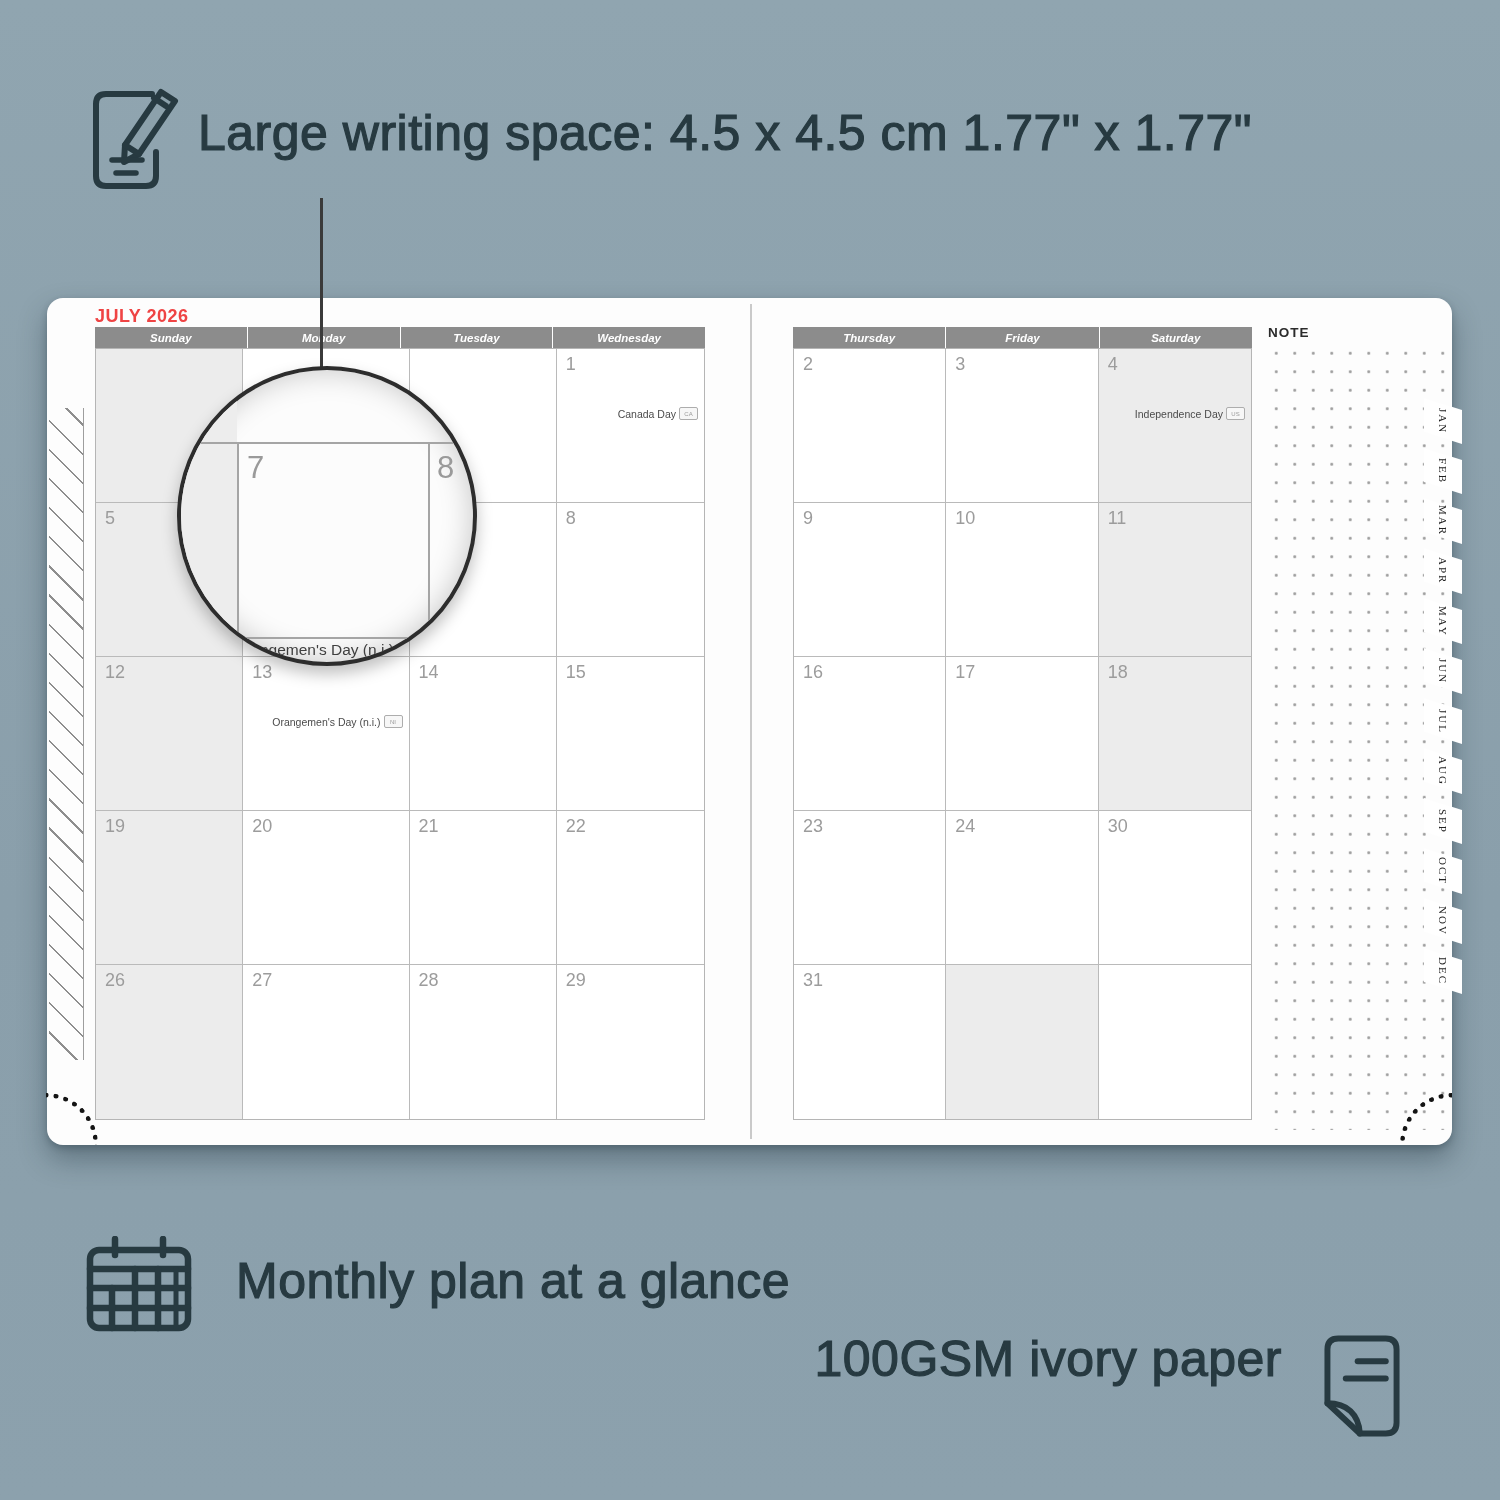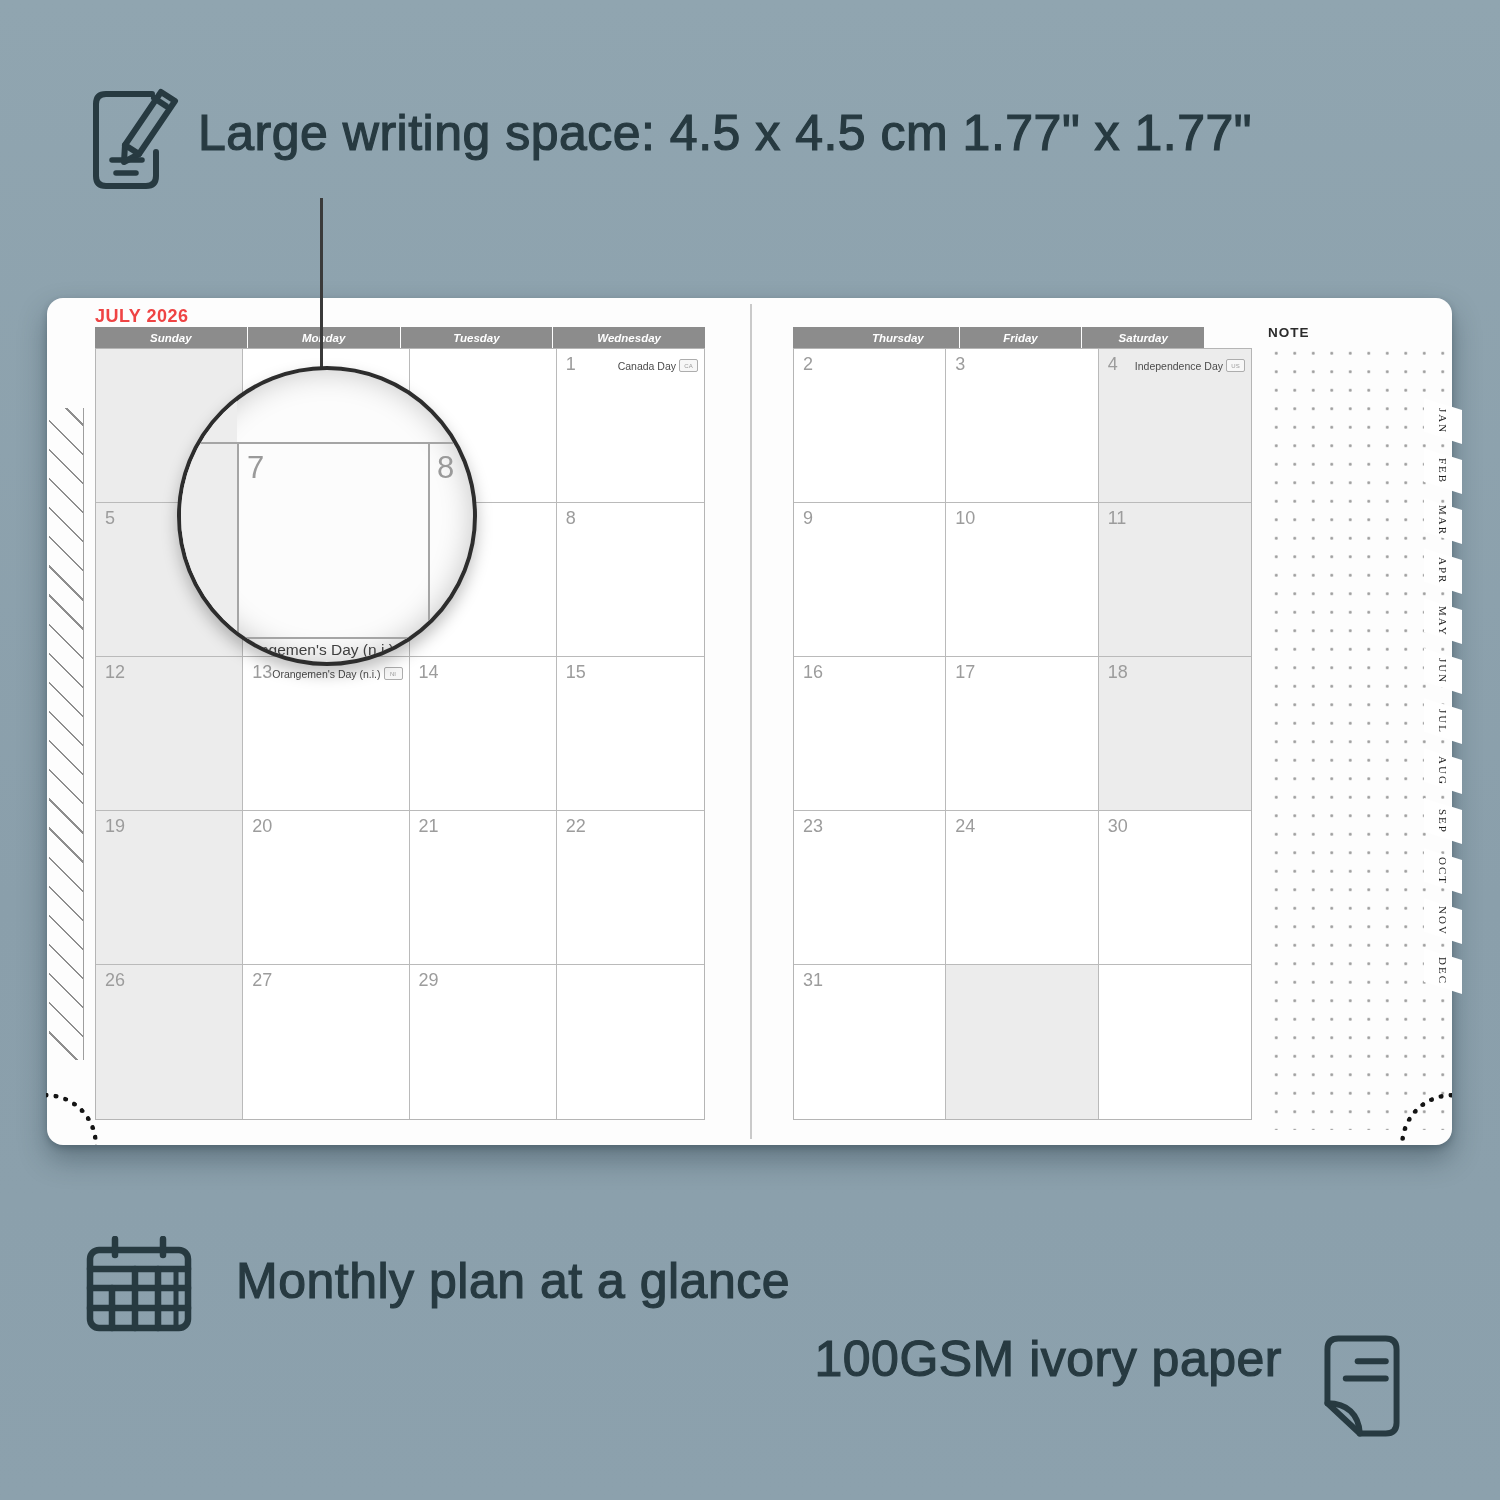--- a/index.html
+++ b/index.html
@@ -30,40 +30,40 @@
   }
   #spine{position:absolute;left:703px;top:6px;width:2px;height:835px;background:#CACACA;}
   #hatch{
     position:absolute;left:2px;top:110px;width:34px;height:652px;
     background:repeating-linear-gradient(45deg,transparent 0 19px,#8E8E8E 19px 20.6px);
     border-right:1px solid #9E9E9E;
   }
   #month-title{position:absolute;left:48px;top:8px;font-size:18px;font-weight:bold;color:#ef4444;letter-spacing:.5px;}
   .hdr{position:absolute;top:29px;height:21px;display:flex;background:#8C8C8C;}
   #hdr-left{left:48px;width:610px;}
-  #hdr-right{left:746px;width:367px;padding-left:44px;}
+  #hdr-right{left:746px;width:459px;}
   .hseg{
     flex:1;display:flex;align-items:center;justify-content:center;
     color:#FFFFFF;font-size:11.5px;font-weight:bold;border-left:1px solid #FFFFFF;font-style:italic;
   }
   .hseg:first-child{border-left:none;}
   .grid{position:absolute;top:50px;display:grid;grid-auto-rows:154px;border:1px solid #B5B5B5;box-sizing:border-box;background:#FFFFFF;}
   #grid-left{left:48px;width:610px;grid-template-columns:repeat(4,1fr);}
   #grid-right{left:746px;width:459px;grid-template-columns:repeat(3,1fr);}
   .cell{
     box-sizing:border-box;border-right:1px solid #BABABA;border-bottom:1px solid #BABABA;
     padding:6px 6px 0 9px;display:flex;align-items:flex-start;background:#FFFFFF;
   }
   .cell.shaded{background:#ECECEC;}
   #grid-left .cell:nth-child(4n){border-right:none;}
   #grid-left .cell:nth-child(n+17){border-bottom:none;}
   #grid-right .cell:nth-child(3n){border-right:none;}
   #grid-right .cell:nth-child(n+13){border-bottom:none;}
   .dnum{font-size:18px;color:#9C9C9C;line-height:1.1;}
-  .holiday{margin-left:auto;display:flex;align-items:center;gap:3px;font-size:10.5px;color:#4B4B4B;padding-top:4px;white-space:nowrap;}
+  .holiday{margin-left:auto;display:flex;align-items:center;gap:3px;font-size:10.5px;color:#4B4B4B;padding-top:4px;white-space:nowrap;margin-top:48px;}
   .flagbadge{
     width:17px;height:11px;border:1px solid #ADADAD;border-radius:2px;background:#F7F7F7;
     font-size:6px;color:#9A9A9A;display:flex;align-items:center;justify-content:center;flex:none;
   }
   
   #note-label{position:absolute;left:1221px;top:27px;font-size:13.5px;font-weight:bold;color:#2B2B2B;letter-spacing:1px;}
   #dotgrid{
     position:absolute;left:1214px;top:44px;width:188px;height:788px;
     background-image:radial-gradient(#9F9F9F 1.3px,transparent 1.5px);
     background-size:18.5px 18.5px;background-position:6px 2px;
@@ -196,20 +196,23 @@
           <span class="dnum">21</span>
         </div>
         <div class="cell">
           <span class="dnum">22</span>
         </div>
         <div class="cell shaded">
           <span class="dnum">26</span>
         </div>
         <div class="cell">
           <span class="dnum">27</span>
+        </div>
+        <div class="cell">
+          <span class="dnum">28</span>
         </div>
         <div class="cell">
           <span class="dnum">29</span>
         </div>
       </div>
     <div class="grid" id="grid-right">
         <div class="cell">
           <span class="dnum">2</span>
         </div>
         <div class="cell">

